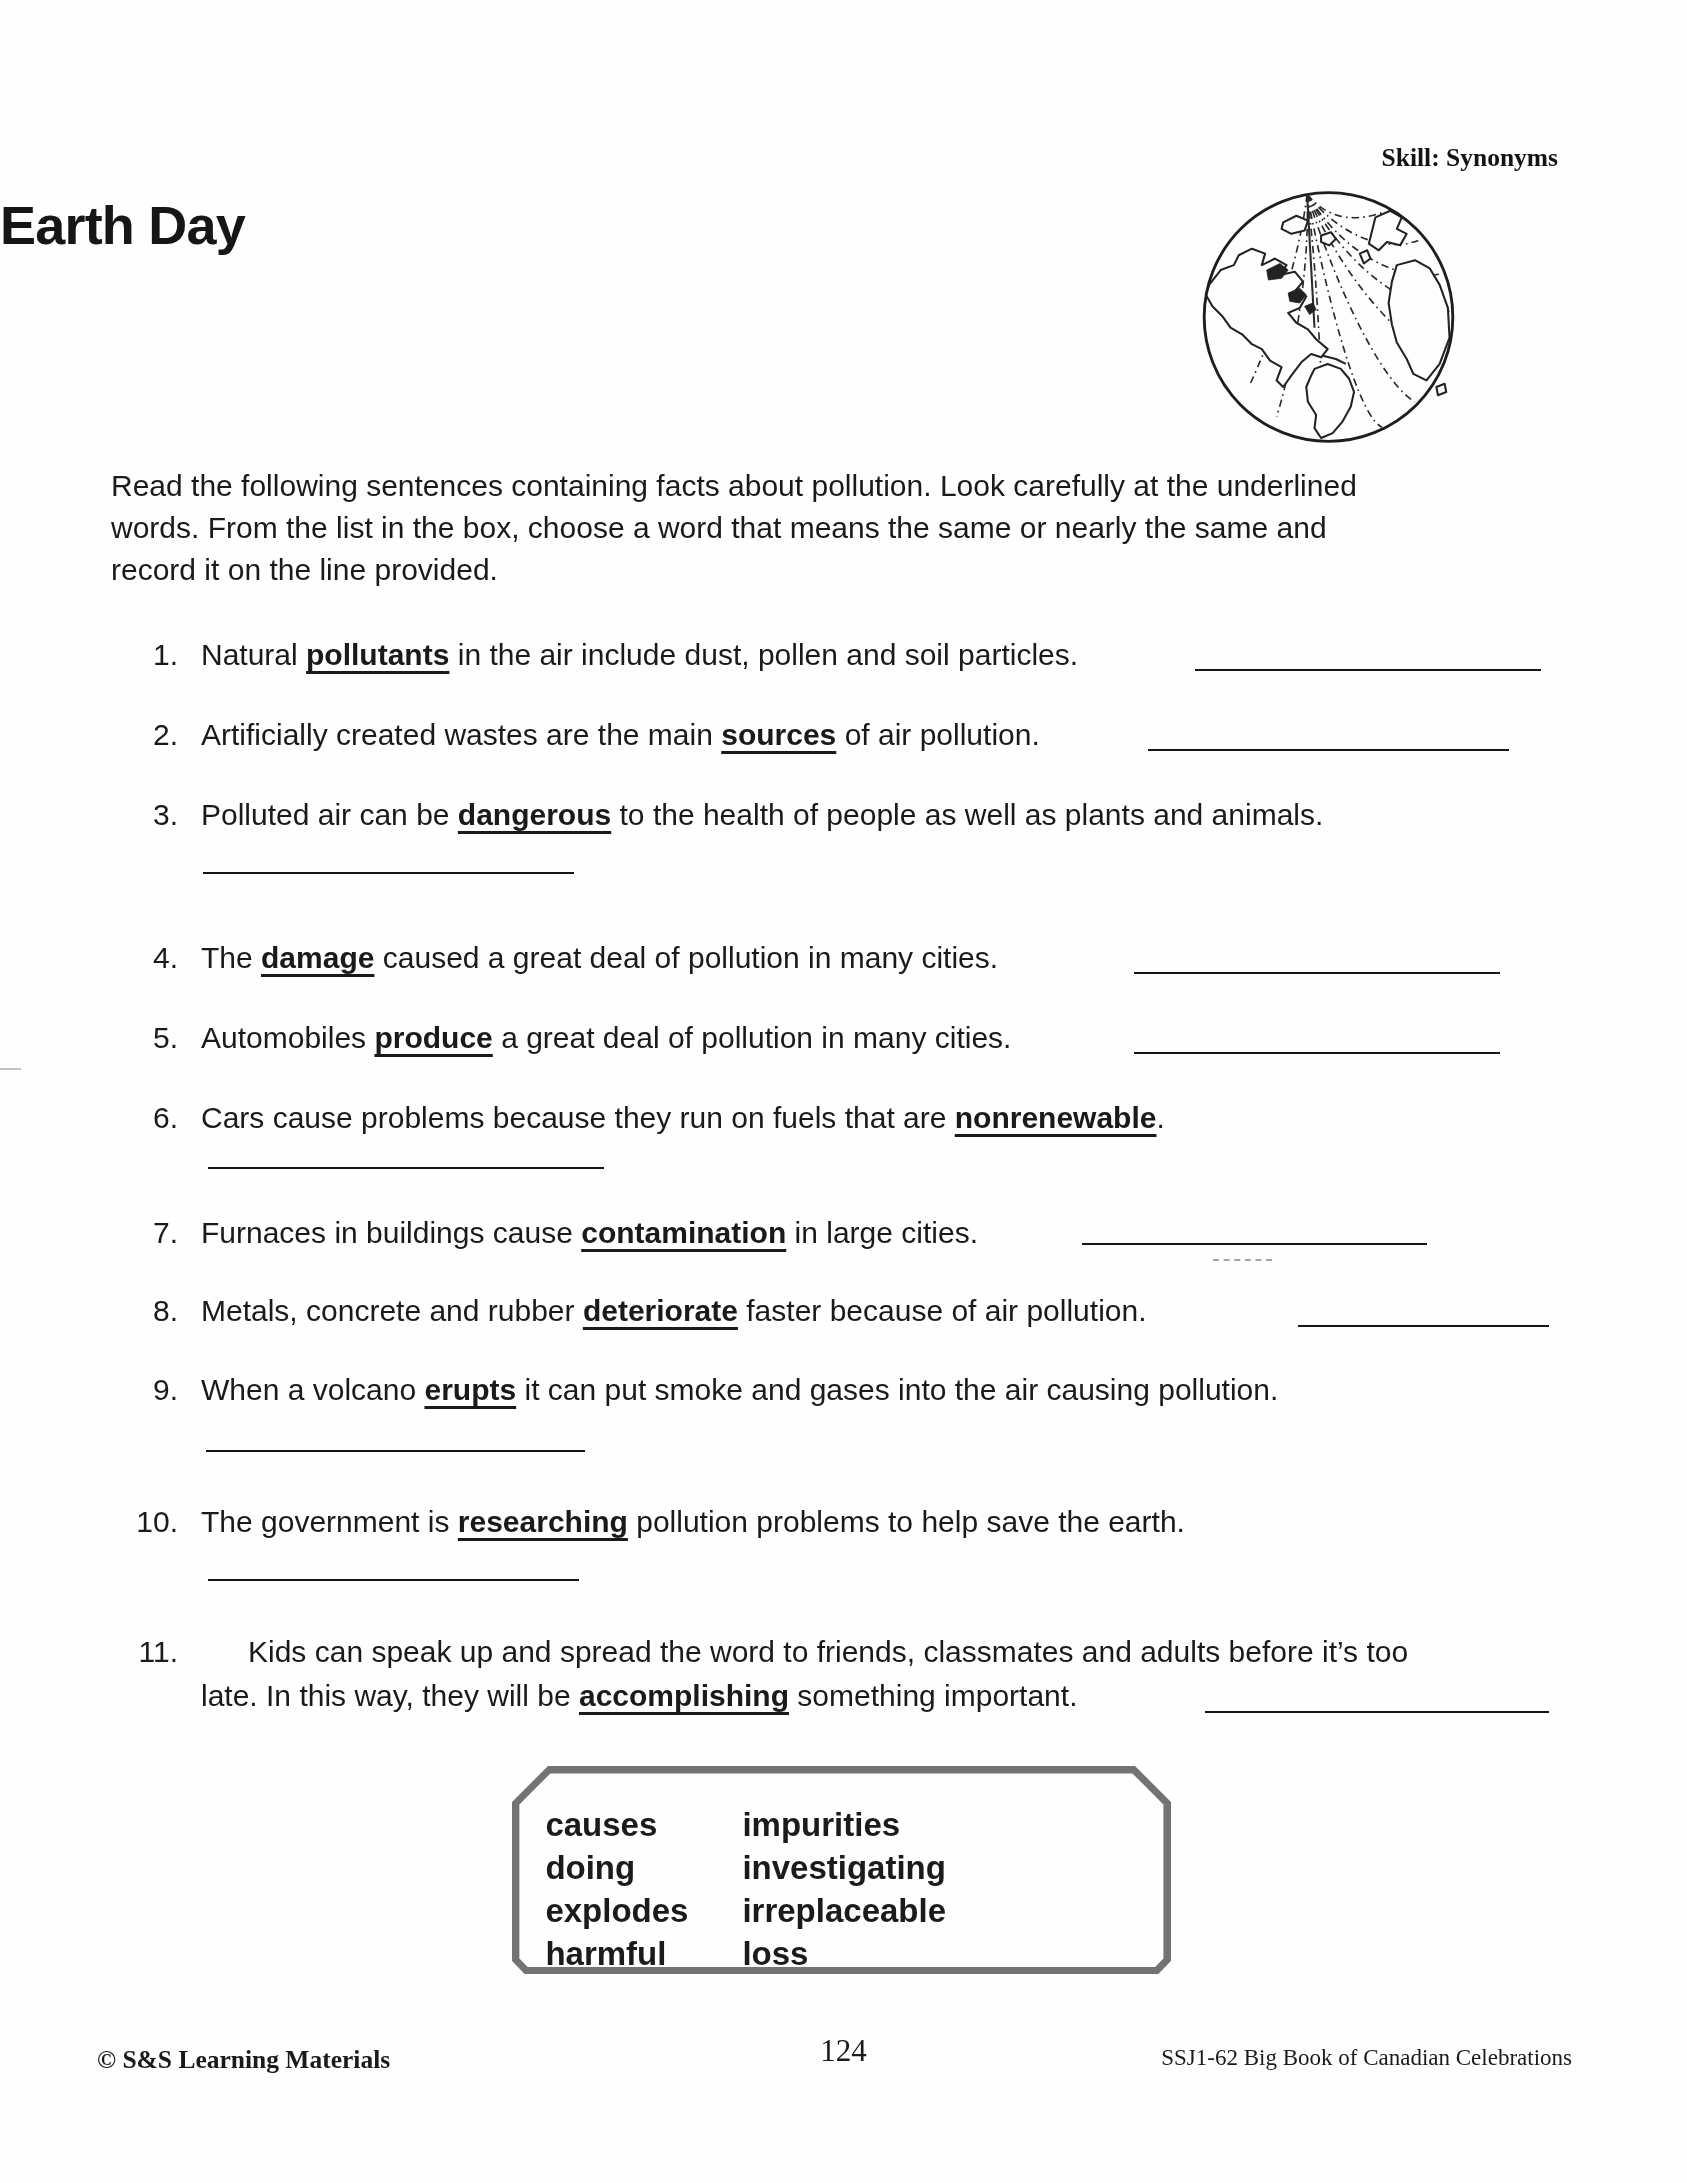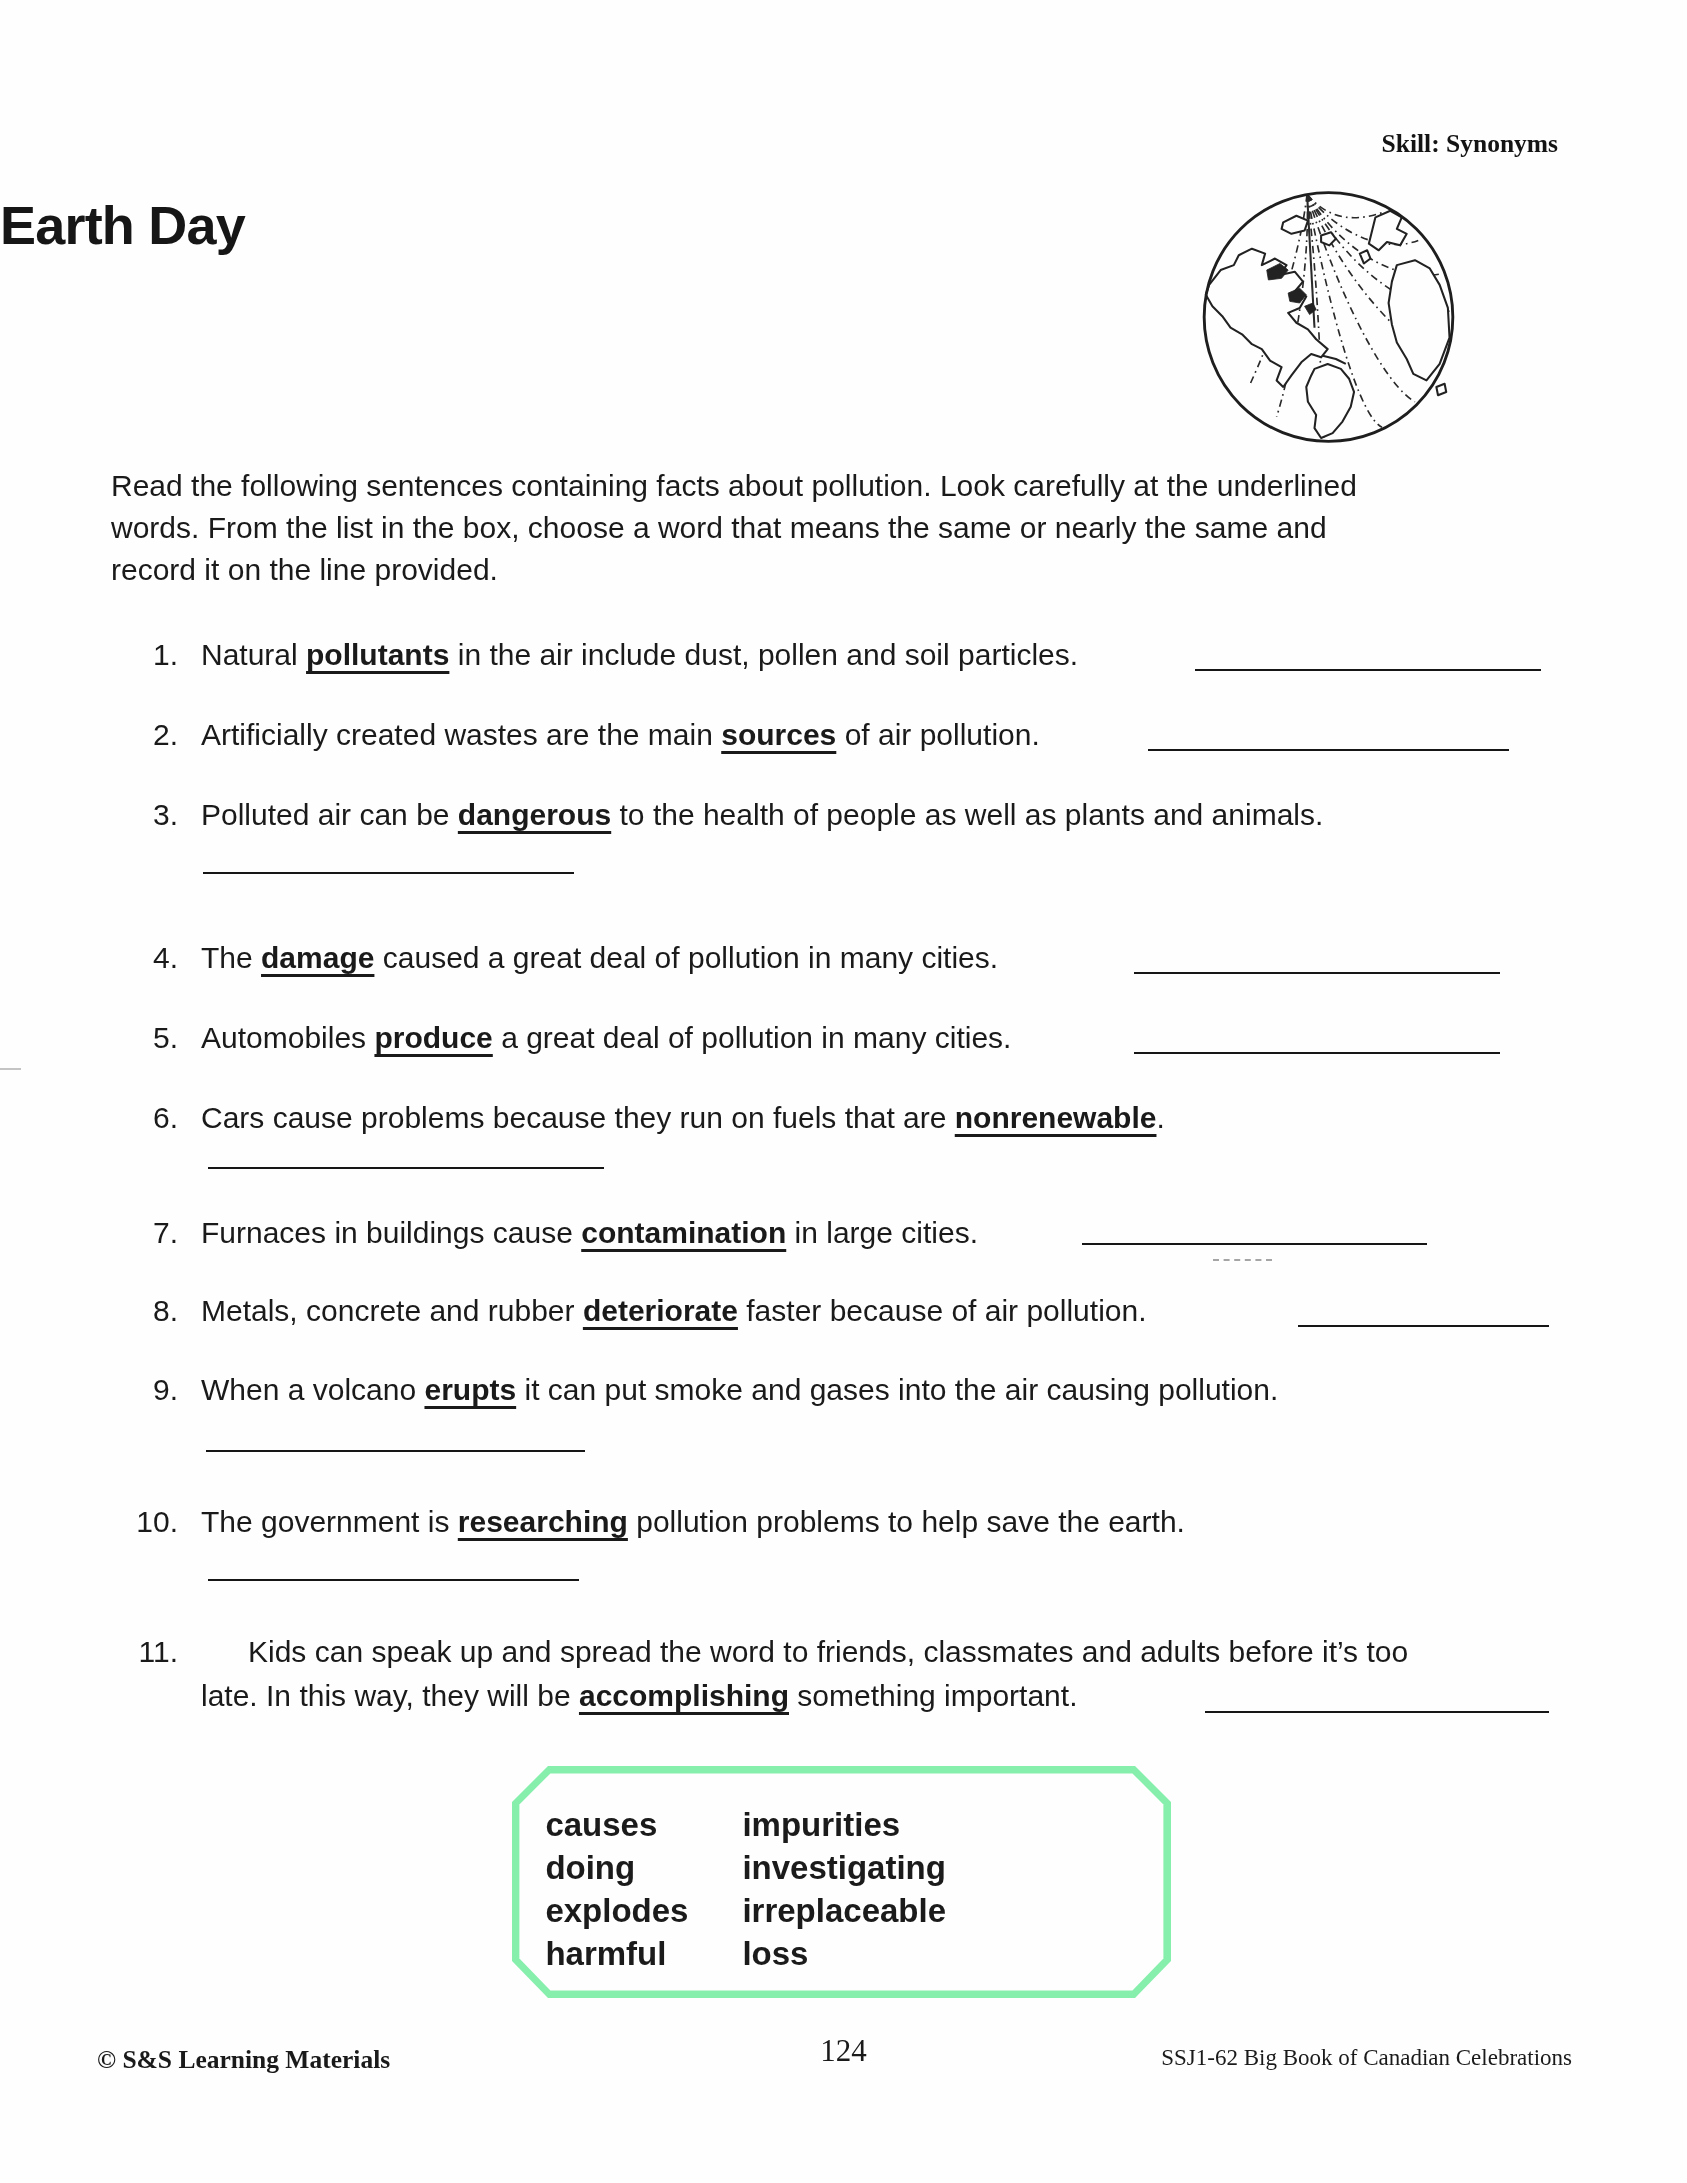--- a/index.html
+++ b/index.html
@@ -6,21 +6,21 @@
   .page{
     position:relative;
     width:1687px;height:2183px;
     background:#fefefe;
     overflow:hidden;
     font-family:"Liberation Sans", sans-serif;
     color:#1a1a1a;
   }
   
   .skill{
-    position:absolute;top:129px;right:129px;
+    position:absolute;top:143px;right:129px;
     font-family:"Liberation Serif", serif;
     font-size:25.5px;font-weight:600;color:#141414;text-align:right;
   }
   .title{
     position:absolute;top:194px;left:0;width:100%;
     font-size:54px;font-weight:600;
     letter-spacing:-0.8px;color:#161616;margin:0;
   }
   .globe{position:absolute;left:1191px;top:186px;width:275px;height:262px;}
   
@@ -49,22 +49,22 @@
   #b7{left:1082px;top:1243px;width:345px;}
   #b8{left:1298px;top:1325px;width:251px;}
   #b9{left:206px;top:1450px;width:379px;}
   #b10{left:208px;top:1579px;width:371px;}
   #b11{left:1205px;top:1711px;width:344px;}
   .artifact{position:absolute;height:0;border-bottom:2.5px dashed #8f8f8f;opacity:.8;}
   #art1{left:1213px;top:1259px;width:59px;}
   #art2{left:0px;top:1068px;width:21.4px;border-bottom-style:solid;border-bottom-color:#b5b5b5;}
   
   .wordbox{
-    position:absolute;left:512px;top:1766px;width:659px;height:232px;
-    background:#86efac;
+    position:absolute;left:512px;top:1766px;width:659px;height:208px;
+    background:#737373;
     clip-path:polygon(36px 0,623px 0,659px 36px,659px 195px,623px 232px,36px 232px,0 195px,0 36px);
   }
   .wordbox-inner{
     position:absolute;left:7.4px;top:7.4px;right:7.4px;bottom:7.4px;
     background:#fefefe;
     clip-path:polygon(31px 0,613px 0,644px 31px,644px 185px,613px 217px,31px 217px,0 185px,0 31px);
   }
   .wb-col{position:absolute;top:30px;font-size:33px;font-weight:bold;line-height:43px;color:#1b1b1b;}
   #wbc1{left:26px}#wbc2{left:223px}#wbc3{left:502px}
   

